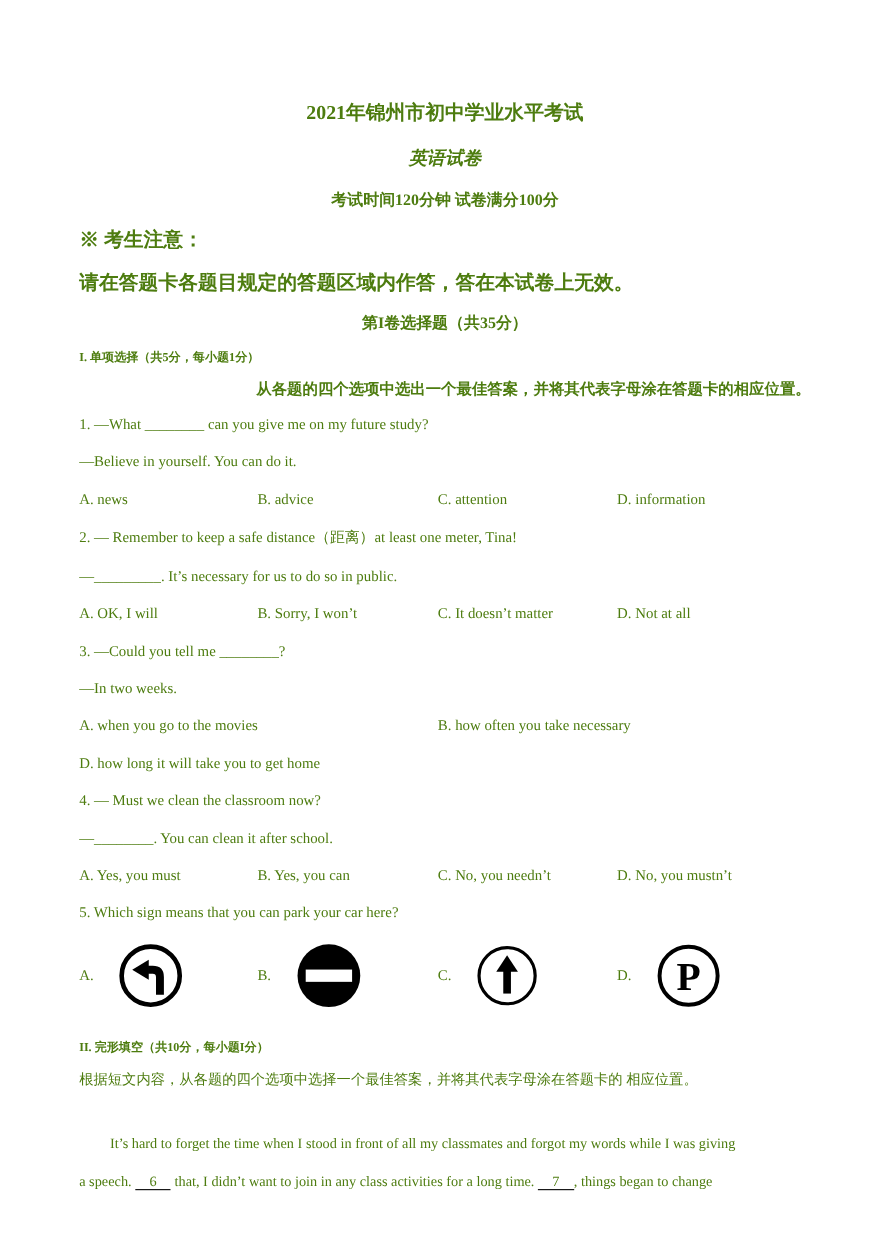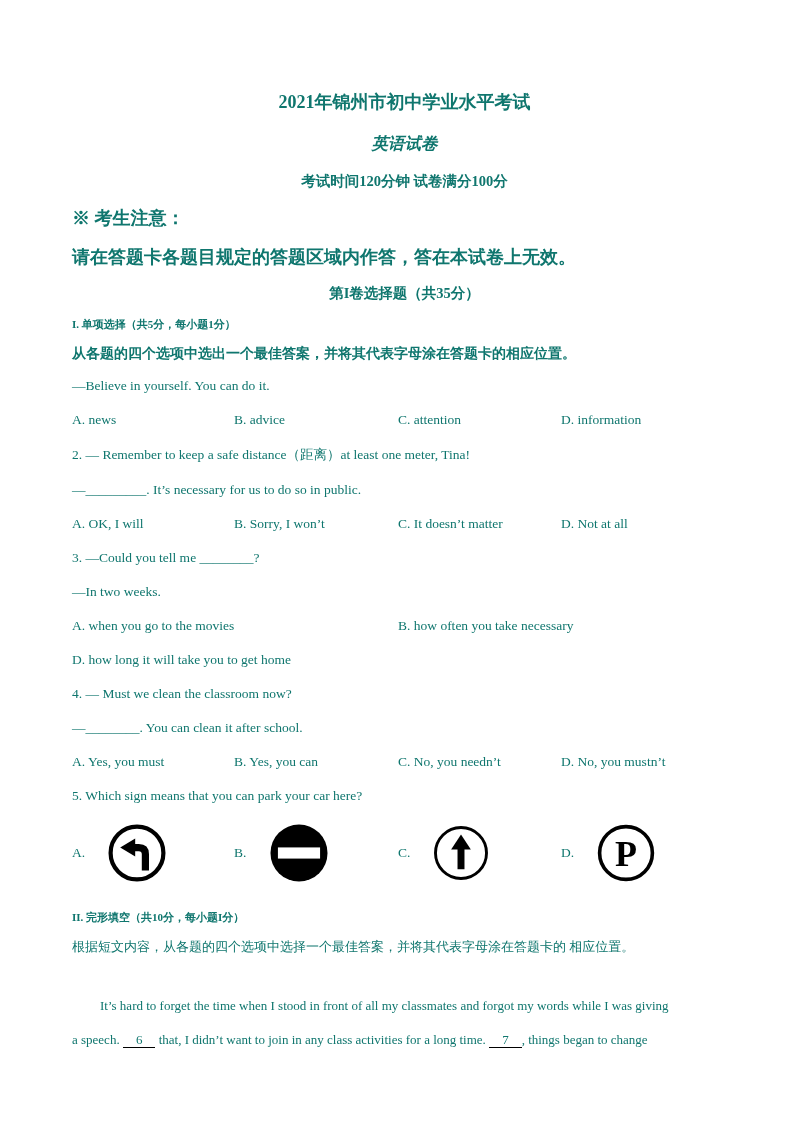--- a/index.html
+++ b/index.html
@@ -2,34 +2,34 @@
 <html><head>
 <meta charset="utf-8">
 <style>
   * { box-sizing: border-box; }
   html, body { margin: 0; padding: 0; background: #fff; }
   .page {
     width: 793px;
     height: 1122px;
     margin: 0 auto;
     background: #ffffff;
-    color: #0f766e;
+    color: #4d7c0f;
     padding: 90px 56px 30px 72px;
     font-family: "Liberation Serif", "DejaVu Serif", serif;
     overflow: hidden;
   }
   .c { text-align: center; }
   .b { font-weight: bold; }
   .title    { font-size: 18px;   margin: 0 0 19px; }
   .subtitle { font-size: 16.5px; margin: 0 0 17px; font-style: italic; }
   .examinfo { font-size: 14.5px; margin: 17px 0 15px; }
   .notice   { font-size: 18px; margin: 0 0 15px; }
   .part-title { font-size: 14.5px; margin: 0 0 14px; }
   .sec-title  { font-size: 11px; margin: 0 0 13px; }
-  .sec1-instr { font-size: 14px;   margin: 0 0 15px; font-weight: bold; }
+  .sec1-instr { font-size: 14px;   margin: 0 0 15px; font-weight: bold; text-align: right; }
   .qline { font-size: 13.5px; margin: 0 0 18px; white-space: nowrap; }
   .opt4 {
     display: grid;
     grid-template-columns: 162px 164px 163px 1fr;
     font-size: 13.5px;
     margin: 0 0 18px;
     white-space: nowrap;
   }
   .opt2 {
     display: grid;
@@ -61,20 +61,21 @@
   <div class="subtitle b c">英语试卷</div>
   <div class="examinfo b c">考试时间120分钟 试卷满分100分</div>
   <div class="notice b">※ 考生注意：</div>
   <div class="notice b">请在答题卡各题目规定的答题区域内作答，答在本试卷上无效。</div>
   <div class="part-title b c">第I卷选择题（共35分）</div>
 
   <div class="sec-title b">I. 单项选择（共5分，每小题1分）</div>
   <div class="sec1-instr">从各题的四个选项中选出一个最佳答案，并将其代表字母涂在答题卡的相应位置。</div>
 
   <div>
+    <div class="qline">1. —What ________ can you give me on my future study?</div>
     <div class="qline">—Believe in yourself. You can do it.</div>
     <div class="opt4">
       <span>A. news</span>
       <span>B. advice</span>
       <span>C. attention</span>
       <span>D. information</span>
     </div>
   </div>
 
   <div>

